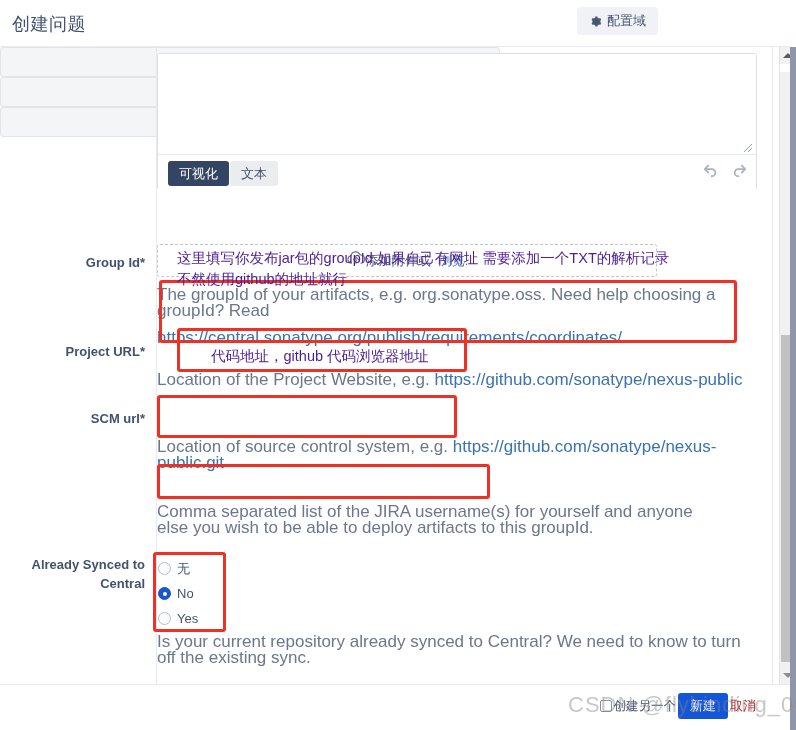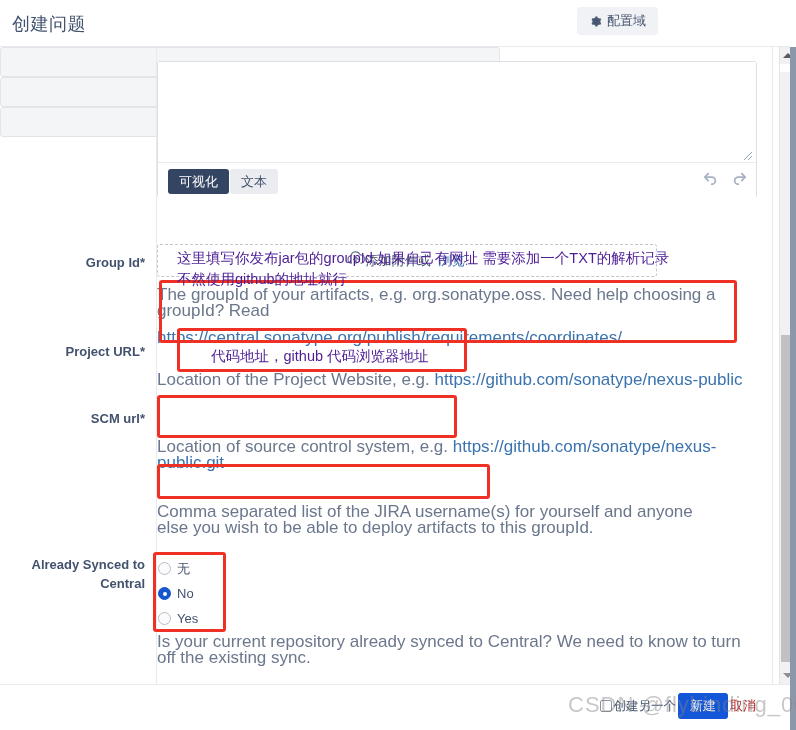--- a/index.html
+++ b/index.html
@@ -79,21 +79,20 @@
     outline: none;
   }
 
   
   .editor-wrap {
     position: absolute; left: 157px; top: 6px;
     width: 600px; height: 137px;
     border: 1px solid #dcdfe4;
     border-radius: 3px;
     background: #c4b5fd;
-    margin-top: 8px;
   }
   .editor-area {
     position: absolute; left: 0; top: 0; right: 0; height: 100px;
     background: #ffffff;
   }
   .resize-grip {
     position: absolute; right: 3px; bottom: 40px;
     width: 10px; height: 10px;
   }
   .editor-rule {

